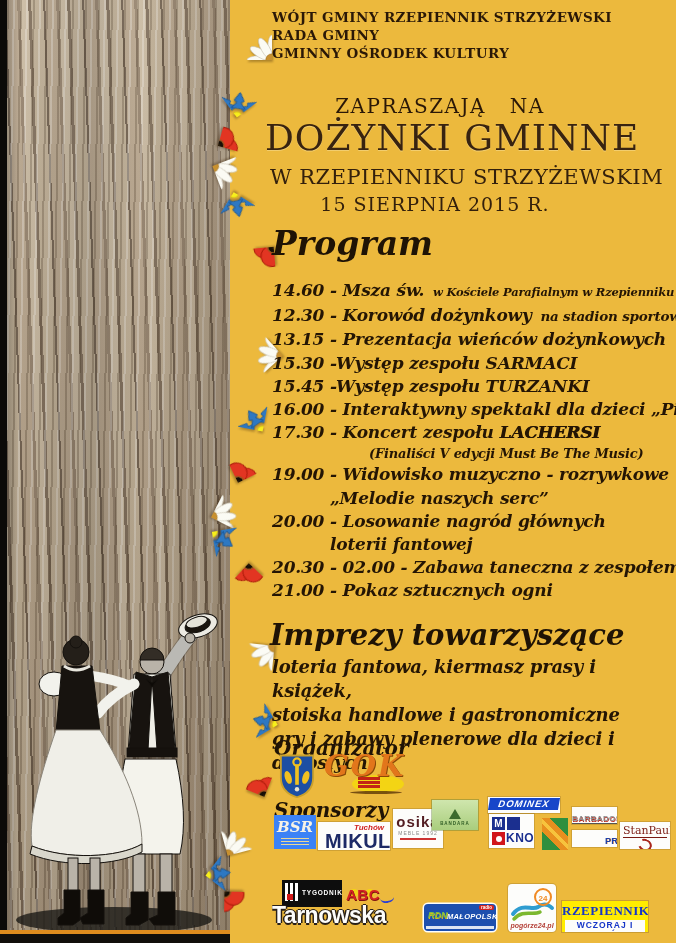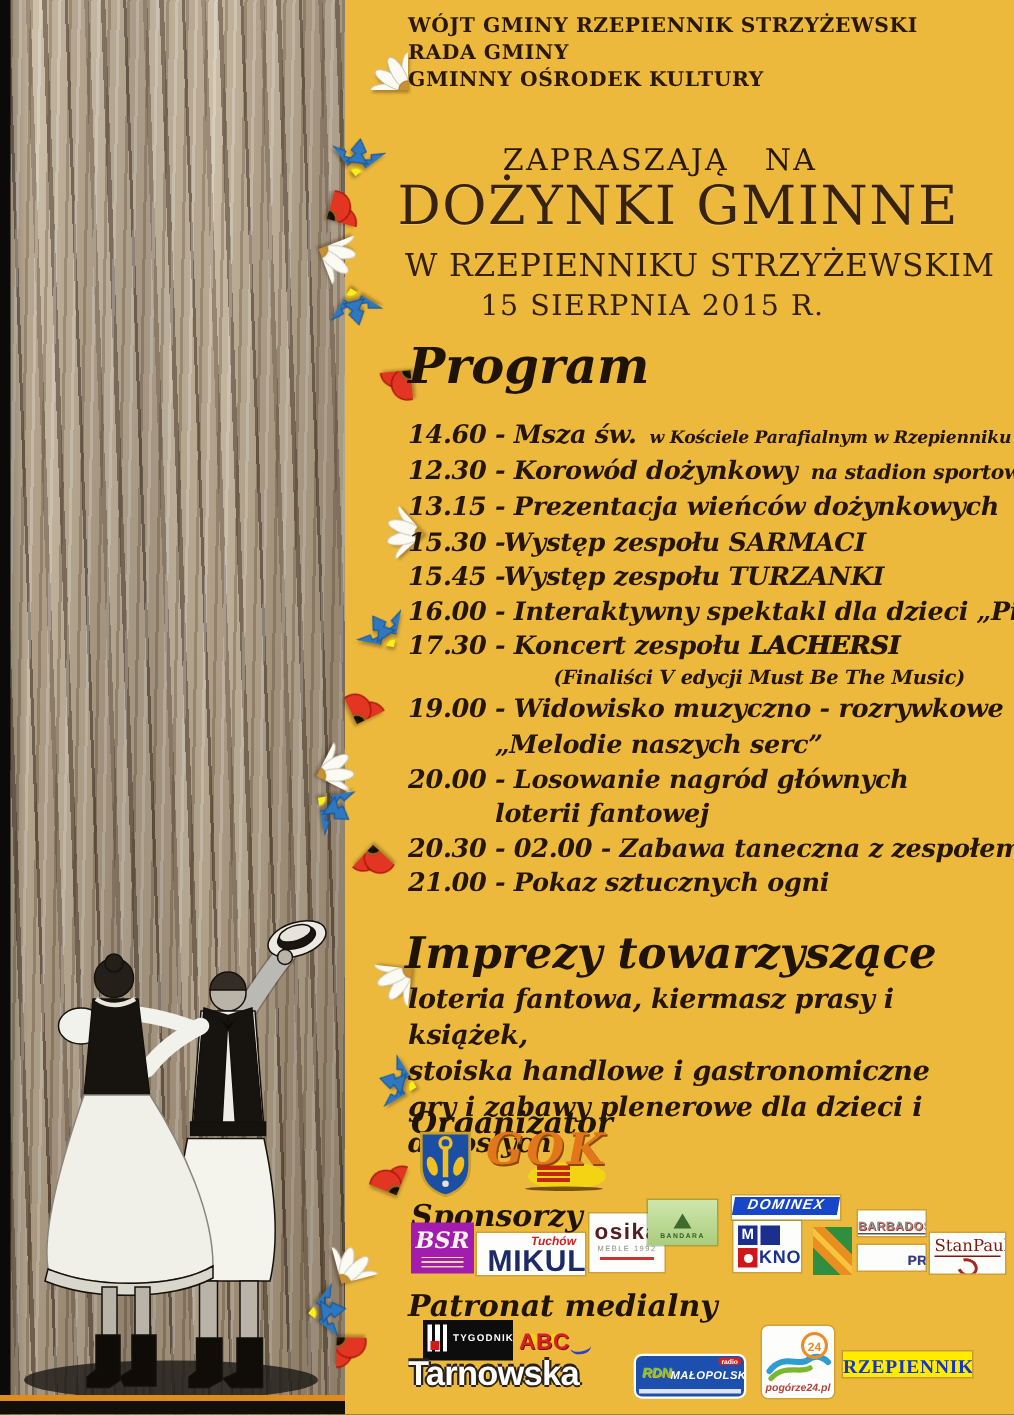--- a/index.html
+++ b/index.html
@@ -60,21 +60,21 @@
   .herb{left:278px;top:754px;width:38px;height:44px;}
   .gok{left:322px;top:753px;width:96px;height:46px;}
   .gok-oval{position:absolute;left:30px;top:22px;width:52px;height:18px;background:#f3d414;border-radius:50%;}
   .gok-text{position:absolute;left:2px;top:-4px;font-style:italic;font-weight:bold;font-size:29px;
     letter-spacing:2px;color:#e2761b;text-shadow:1px 1px 0 #8a4a08;}
   .gok-badge{position:absolute;left:36px;top:24px;width:22px;height:11px;background:#c22415;
     background-image:linear-gradient(180deg,transparent 3px,#f3d414 3px 4px,transparent 4px 7px,#f3d414 7px 8px,transparent 8px);}
   .gok-script{position:absolute;left:28px;top:38px;width:52px;height:3px;background:#5a3408;border-radius:50%;opacity:.8;}
 
   
-  .bsr{left:274px;top:815px;width:42px;height:34px;background:#a21caf;color:#f6f2e6;}
+  .bsr{left:274px;top:815px;width:42px;height:34px;background:#3b82f6;color:#f6f2e6;}
   .bsr-t{display:block;text-align:center;font-style:italic;font-weight:bold;font-size:15px;margin-top:3px;}
   .bsr-lines{display:block;margin:2px auto 0;width:28px;height:7px;
     background:linear-gradient(180deg,#e8d79a 0 1px,transparent 1px 3px,#e8d79a 3px 4px,transparent 4px 6px,#e8d79a 6px 7px);}
   .mikulec{left:318px;top:822px;width:72px;height:28px;padding-top:2px;}
   .mik-pre{position:absolute;right:6px;top:1px;font-weight:bold;font-style:italic;font-size:8px;color:#cf1f1f;}
   .mik-name{position:absolute;left:7px;top:8px;font-weight:bold;font-size:20px;letter-spacing:.5px;color:#1d2a66;}
   .osika{left:393px;top:809px;width:50px;height:39px;text-align:center;}
   .osika-name{display:block;margin-top:4px;font-weight:bold;font-size:15px;letter-spacing:1px;color:#531d22;}
   .osika-sub{display:block;font-size:5px;letter-spacing:1px;color:#8a8a8a;}
   .osika-line{display:block;margin:2px auto 0;width:36px;height:2px;background:#c33;}
@@ -129,21 +129,21 @@
   .rdn-glyph{position:absolute;left:4px;top:6px;font-weight:bold;font-style:italic;font-size:9px;color:#7dc242;
     text-shadow:.6px .6px 0 #e0b41c;}
   .rdn-name{position:absolute;left:23px;top:8px;font-weight:bold;font-style:italic;font-size:7.5px;color:#fff;letter-spacing:.3px;}
   .rdn-tag{position:absolute;right:2px;top:1px;background:#d12222;color:#fff;font-size:4.5px;
     font-weight:bold;padding:0 2px;border-radius:2px;}
   .rdn-strip{position:absolute;left:2px;bottom:2px;width:68px;height:3px;background:rgba(255,255,255,.85);}
   .pogorze{left:508px;top:884px;width:48px;height:48px;background:#fdfdfb;border-radius:4px;
     box-shadow:0 0 0 1px rgba(120,90,30,.25);}
   .pog-name{position:absolute;left:0;bottom:3px;width:100%;text-align:center;
     font-style:italic;font-weight:bold;font-size:7px;color:#b5433a;}
-  .rzepiennik{left:562px;top:901px;width:86px;height:17px;background:#ffec00;text-align:center;
+  .rzepiennik{left:562px;top:901px;width:86px;height:31px;background:#ffec00;text-align:center;
     box-shadow:0 0 0 1px rgba(120,90,30,.3);}
   .rz-1{display:block;margin-top:2px;font-family:"Liberation Serif",serif;font-weight:bold;
     font-size:13px;letter-spacing:.5px;color:#1535c8;}
   .rz-2{display:block;margin:1px 3px 0;background:#fdfdfb;font-weight:bold;font-size:8.5px;
     letter-spacing:1px;color:#1535c8;}
 </style>
 </head>
 <body>
 
 <svg width="0" height="0" style="position:absolute">
@@ -387,21 +387,20 @@
     <span>BARBADOS</span>
   </div>
   <div class="logo whitebox sans pryzmat">
     <span>PRYZMAT</span>
   </div>
   <div class="logo whitebox stanpaul">
     <span class="stanpaul-name">StanPaul</span>
     <span class="stanpaul-swoosh"></span>
   </div>
 
-  <div class="sec-label" style="left:272px;top:858px">Patronat medialny</div>
   <div class="logo sans tygodnik">
     <span class="tyg-glyph"></span>
     <span class="tyg-red"></span>
     <span class="tyg-name">TYGODNIK</span>
   </div>
   <div class="logo sans abc">
     <span class="abc-dot" style="left:6px"></span>
     <span class="abc-dot" style="left:22px"></span>
     <span class="abc-name">ABC</span>
     <span class="abc-squig"></span>

